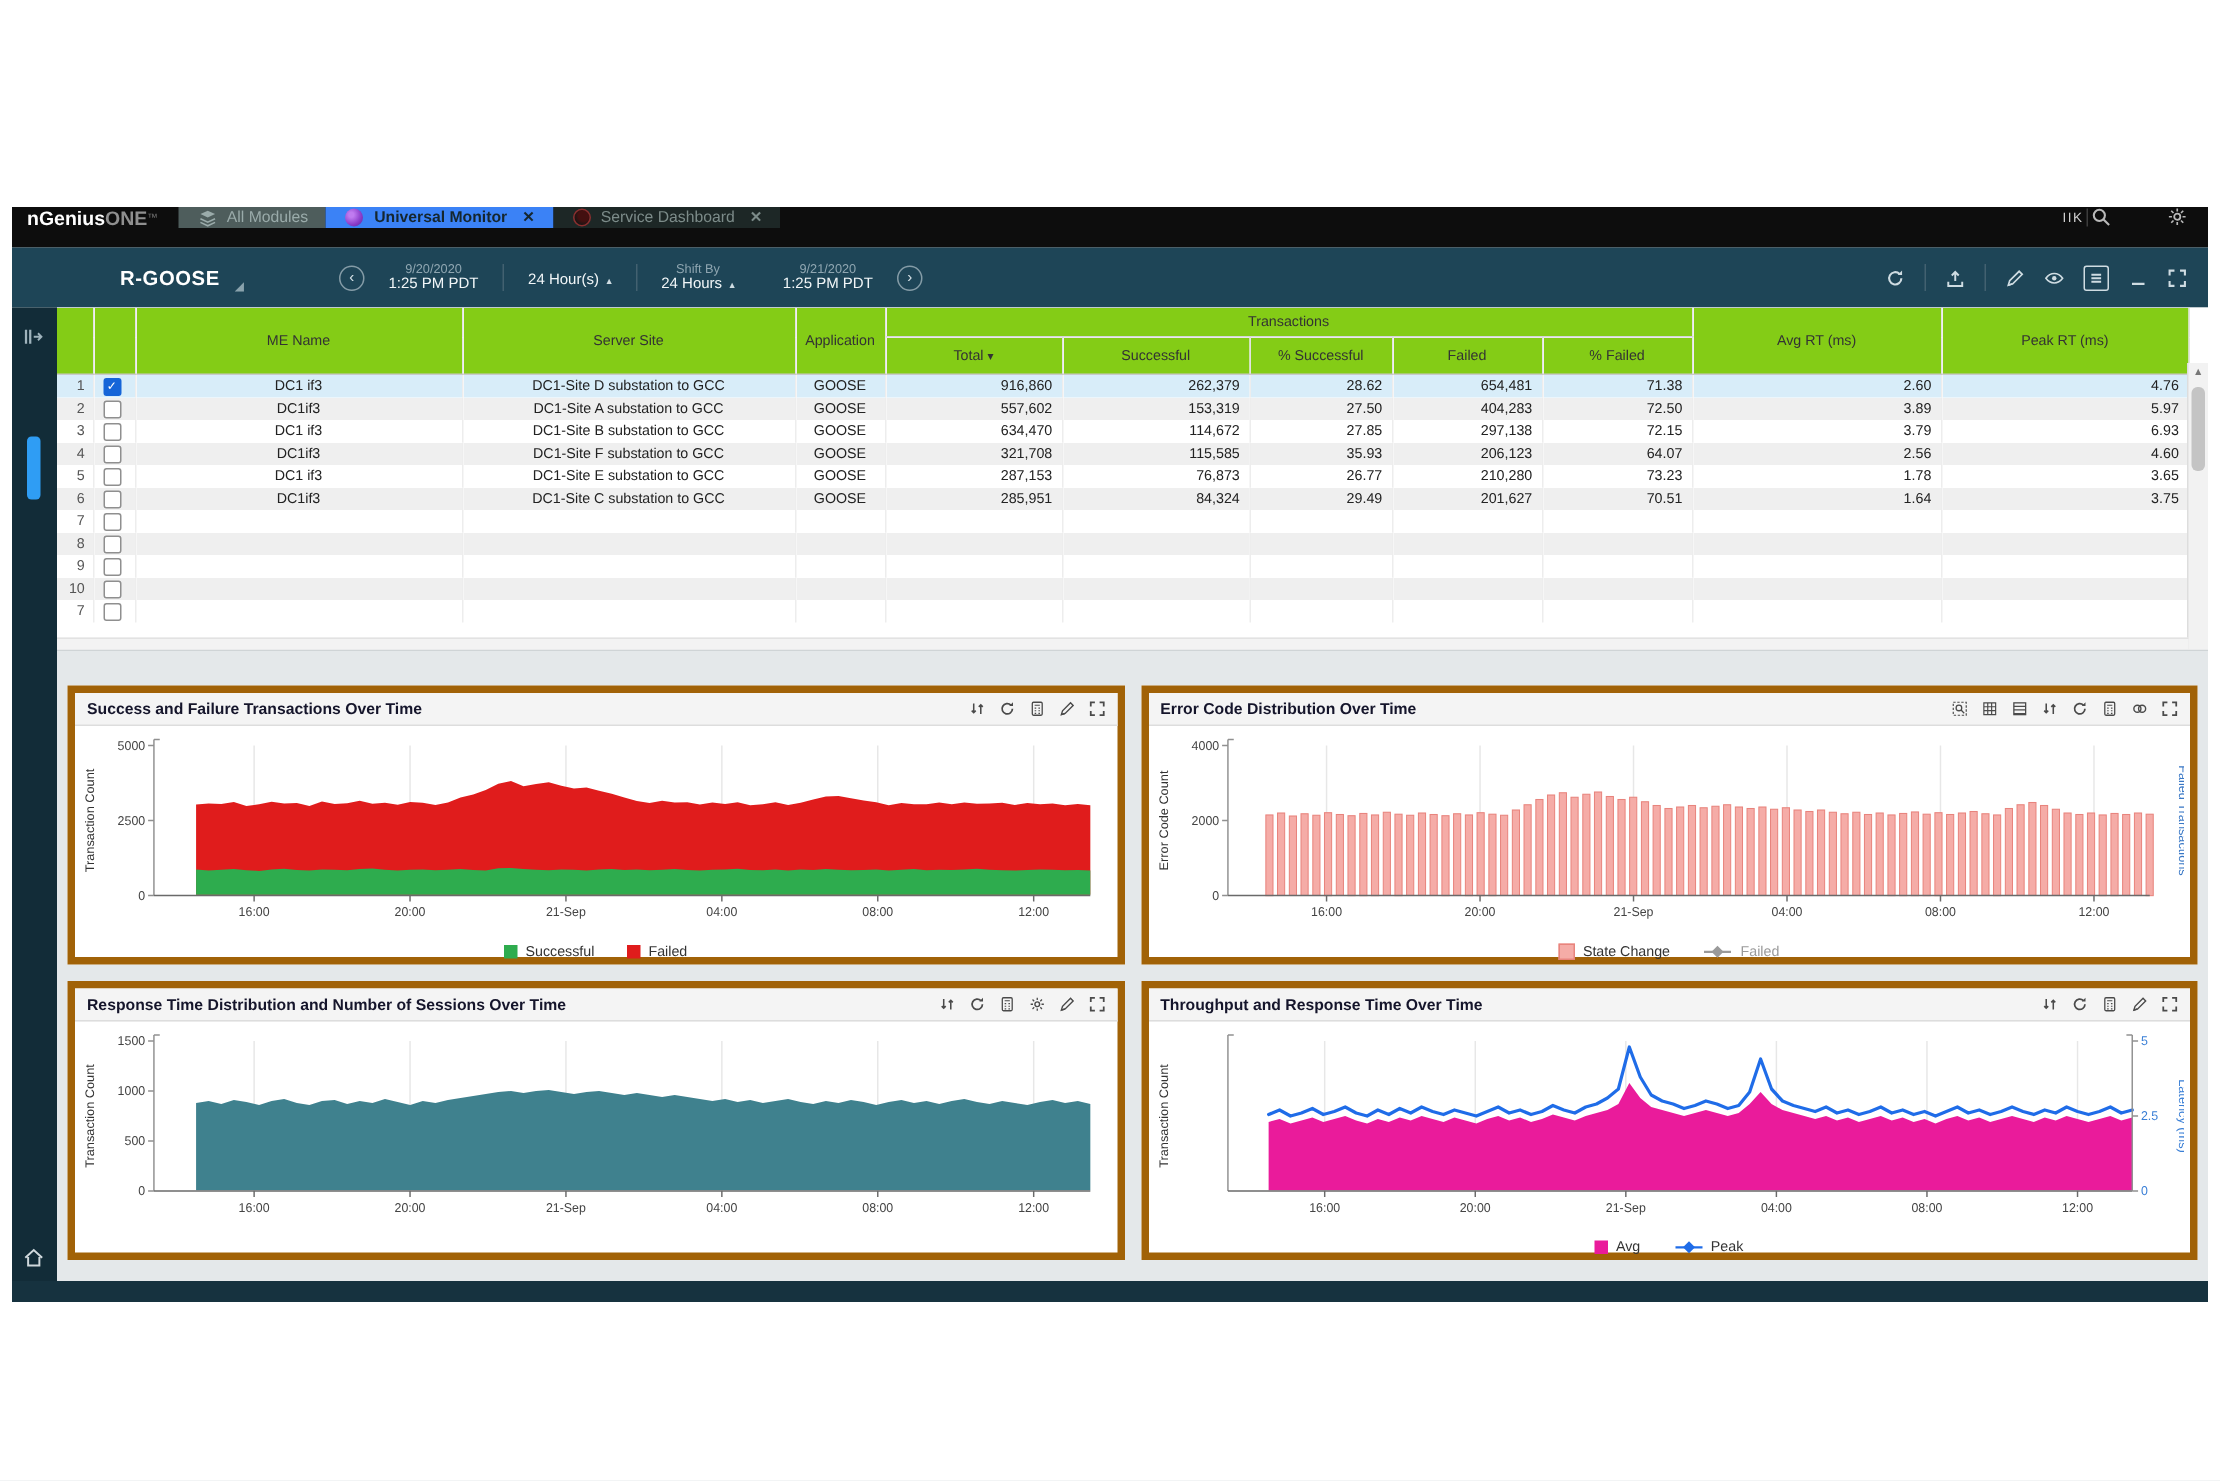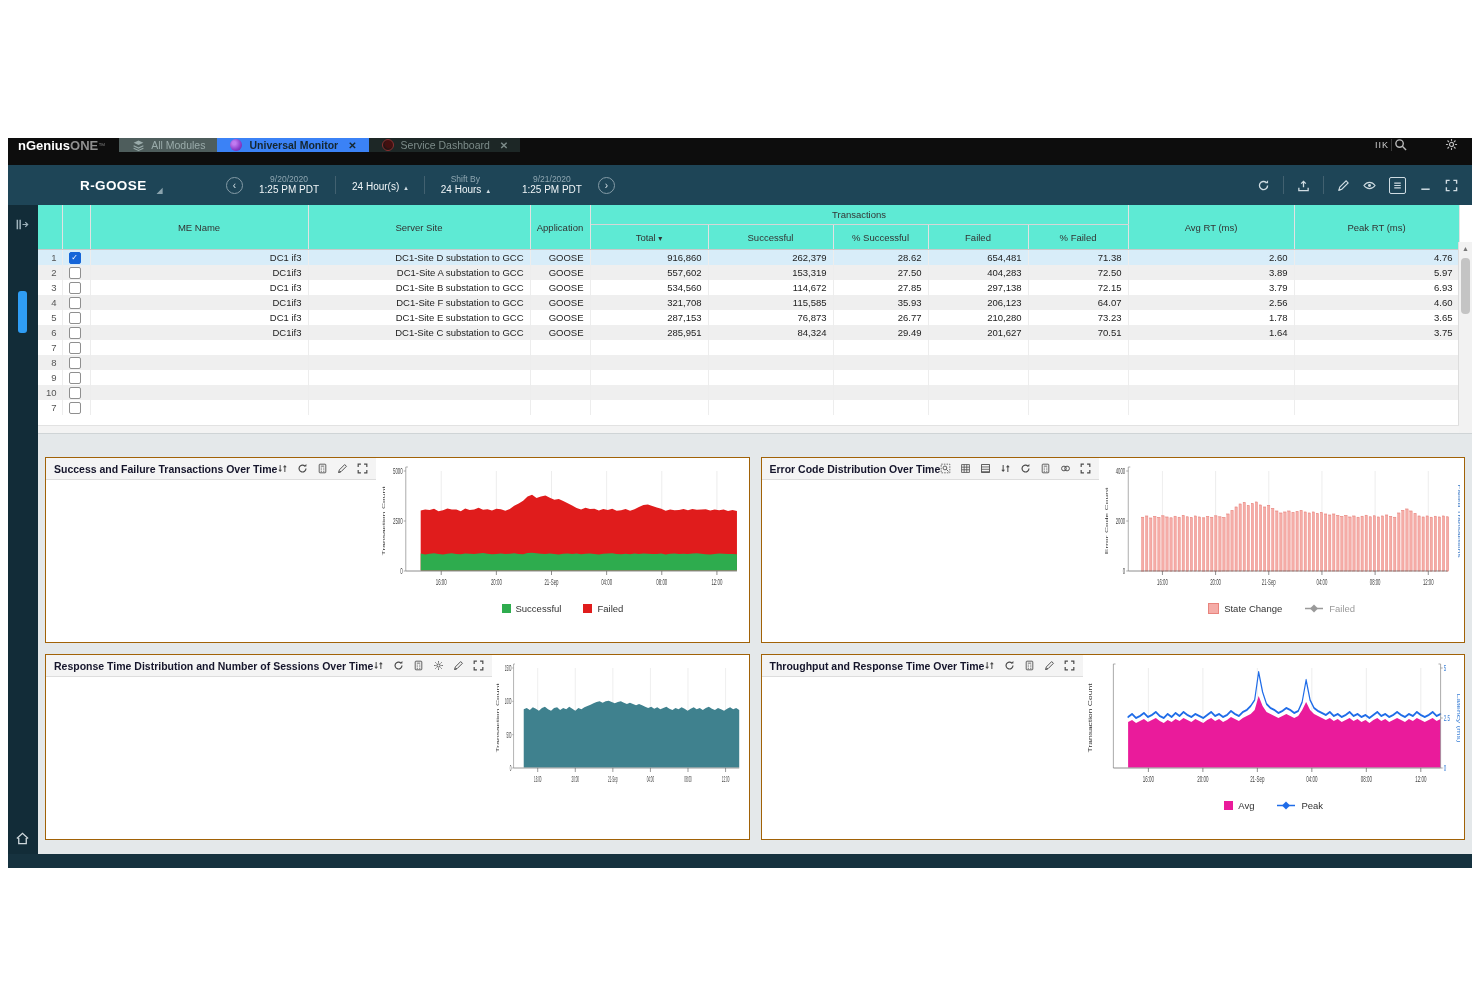--- a/index.html
+++ b/index.html
@@ -46,39 +46,39 @@
   .sidebar{width:30px;background:#122c38;position:relative;flex:none}
   .sb-toggle{position:absolute;top:12px;left:7px;color:#9fb3bc}
   .sb-toggle svg{width:15px;height:15px}
   .sb-indicator{position:absolute;top:86px;left:10px;width:9px;height:42px;background:#2f9df4;border-radius:3px}
   .sb-home{position:absolute;bottom:8px;left:7px;color:#cfd8dc}
   .sb-home svg{width:15px;height:15px}
   .main{flex:1;display:flex;flex-direction:column;min-width:0}
   
   .table-wrap{height:228px;background:#fff;position:relative;flex:none;border-bottom:1px solid #cfd4d6;overflow:hidden}
   table.grid{border-collapse:collapse;table-layout:fixed;width:1421px;font-size:9.5px;color:#222}
-  .grid th{font-weight:normal;color:#333;background:#5eead4;border-bottom:1px solid #c9c9c9;border-right:1px solid #e2e2e2;padding:2px 4px;text-align:center;white-space:nowrap;overflow:hidden}
+  .grid th{font-weight:normal;color:#333;background:#84cc16;border-bottom:1px solid #c9c9c9;border-right:1px solid #e2e2e2;padding:2px 4px;text-align:center;white-space:nowrap;overflow:hidden}
   .grid th.group{height:15px;border-bottom:1px solid #d6d6d6}
   .grid th.sub{height:20px}
   .grid td{height:15px;padding:0 6px;border-right:1px solid #ededed;white-space:nowrap;overflow:hidden}
   .grid tr.even td{background:#efefef}
   .grid tr.selected td{background:#d8edf9}
   td.num{text-align:right;color:#555;padding:0 5px}
   td.numc{text-align:right}
-  td.txt{text-align:right}
+  td.txt{text-align:center}
   .cb{width:10px;height:10px;border:1px solid #8f8f8f;background:#fff;display:inline-block;border-radius:2px;font-size:8px;line-height:10px;text-align:center;color:#fff;vertical-align:middle}
   .cb.checked{background:#1565d8;border-color:#1565d8}
   .sort{font-size:8px;color:#333}
   .vscroll{position:absolute;right:0;top:37px;bottom:0;width:13px;background:#f2f2f2;border-left:1px solid #ddd}
   .vs-arrow{font-size:7px;color:#777;text-align:center;padding-top:3px}
   .vs-thumb{position:absolute;top:16px;left:2px;width:9px;height:56px;background:#c4c4c4;border-radius:4px}
   .table-footer{position:absolute;left:0;right:13px;bottom:0;height:7px;background:#f3f3f3;border-top:1px solid #e2e2e2}
   
   .dashboard{flex:1;display:grid;grid-template-columns:1fr 1fr;grid-template-rows:186px 186px;gap:11px;padding:23px 7px 0 7px;background:#e4e8ea}
-  .panel{background:#fff;border:1px solid #a16207;display:flex;flex-direction:row;min-width:0}
+  .panel{background:#fff;border:5px solid #a16207;display:flex;flex-direction:column;min-width:0}
   .panel-header{height:21px;background:#f4f4f4;border-bottom:1px solid #ddd;display:flex;align-items:center;padding:0 8px;flex:none}
   .panel-title{font-size:10.5px;font-weight:bold;color:#15152b}
   .panel-icons{margin-left:auto;display:flex;gap:9px;color:#4a4a4a}
   .panel-icons svg{width:11px;height:11px}
   .panel-body{flex:1;display:flex;flex-direction:column;padding:3px 4px 0}
   .chart-svg{width:100%;height:136px;display:block}
   .chart-svg text{font-family:"Liberation Sans",sans-serif}
   .legend{display:flex;justify-content:center;gap:22px;align-items:center;font-size:9.5px;color:#333;height:23px}
   .legend-item{display:flex;align-items:center;gap:5px}
   .legend-item.disabled{color:#9a9a9a}
@@ -289,21 +289,21 @@
       <td class="numc">72.50</td>
       <td class="numc">3.89</td>
       <td class="numc">5.97</td>
               </tr>
               <tr class="">
                 <td class="num">3</td>
       <td class="chk"><span class="cb "></span></td>
       <td class="txt">DC1 if3</td>
       <td class="txt">DC1-Site B substation to GCC</td>
       <td class="txt">GOOSE</td>
-      <td class="numc">534,560</td>
+      <td class="numc">634,470</td>
       <td class="numc">114,672</td>
       <td class="numc">27.85</td>
       <td class="numc">297,138</td>
       <td class="numc">72.15</td>
       <td class="numc">3.79</td>
       <td class="numc">6.93</td>
               </tr>
               <tr class="even">
                 <td class="num">4</td>
       <td class="chk"><span class="cb "></span></td>

